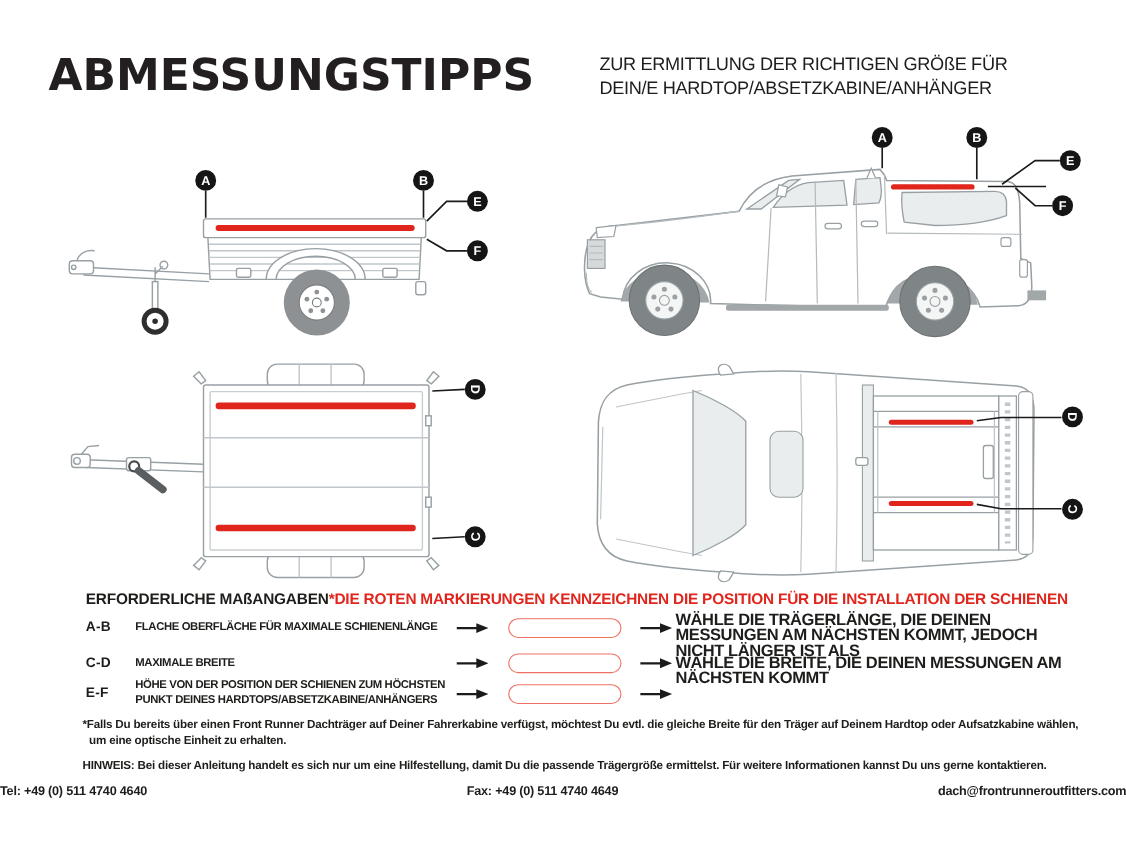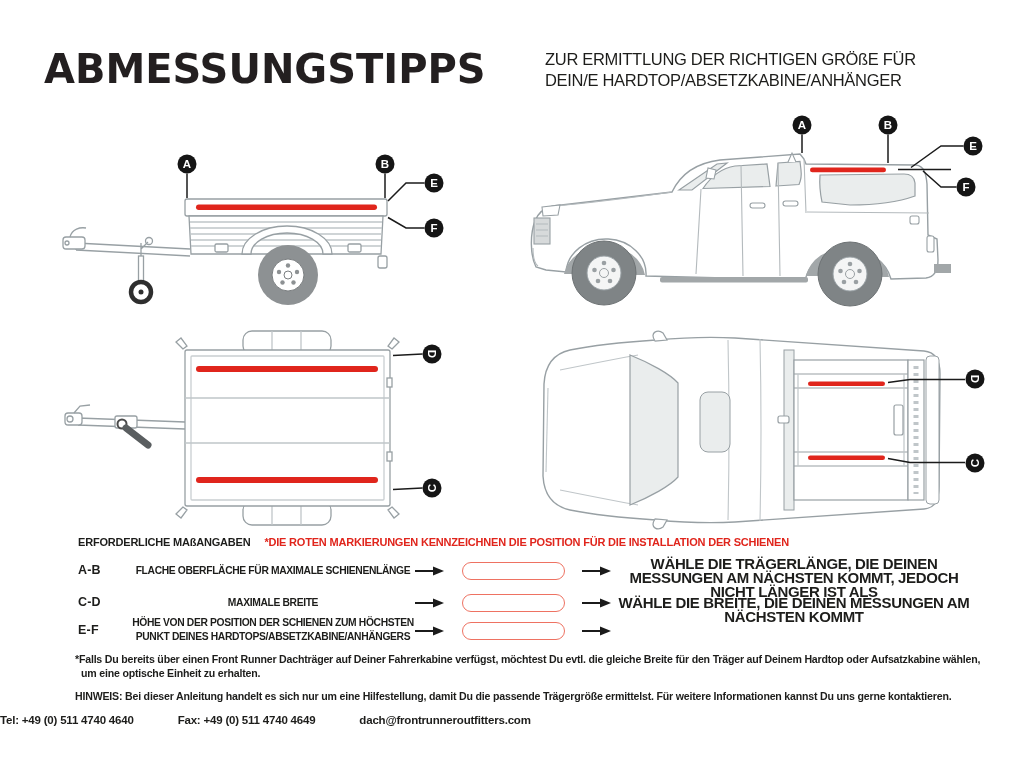--- a/index.html
+++ b/index.html
@@ -7,42 +7,42 @@
          font-family:"Liberation Sans",sans-serif;color:#1d1d1b;}
   
   #title{position:absolute;left:44px;top:46px;font-family:"DejaVu Sans",sans-serif;
          font-weight:bold;font-size:40px;letter-spacing:0;color:#231f20;white-space:nowrap;}
   #subtitle{position:absolute;left:545px;top:49px;width:430px;font-weight:normal;
             font-size:16.5px;line-height:21px;letter-spacing:-0.3px;color:#1d1d1b;}
   
   .drawing{position:absolute;}
   svg text.mletter{font-family:"Liberation Sans",sans-serif;font-weight:bold;font-size:11.5px;fill:#fff;}
   
-  #mhead{position:absolute;left:78px;top:536px;display:flex;gap:14px;font-weight:bold;
-         font-size:11px;letter-spacing:-0.2px;white-space:nowrap;}
+  #mhead{position:absolute;left:78px;top:536px;display:flex;font-weight:bold;
+         font-size:14px;letter-spacing:-0.2px;white-space:nowrap;}
   #mhead .red{color:#e0251c;}
-  .mrow{position:absolute;left:78px;width:890px;text-align:center;}
+  .mrow{position:absolute;left:78px;width:890px;}
   .mkey{position:absolute;left:0;font-weight:bold;font-size:12.5px;letter-spacing:0.2px;}
   .mdesc{position:absolute;left:45px;width:300px;font-weight:bold;font-size:10.3px;
          line-height:13.5px;letter-spacing:-0.35px;}
   .marrow{position:absolute;width:30px;height:10px;}
   .arrow-a{left:337px;} .arrow-b{left:504px;}
   .pill{position:absolute;left:384px;width:101px;height:16px;border:1.3px solid #ee7262;
         border-radius:10px;background:#fff;}
   .mres{position:absolute;left:536px;width:360px;font-weight:bold;font-size:15px;
         line-height:14px;letter-spacing:-0.35px;}
   
   #foot1{position:absolute;left:75px;top:652px;width:952px;font-weight:bold;
          font-size:10.6px;line-height:14px;letter-spacing:-0.2px;}
   #foot1 .cont{padding-left:6px;}
   #foot2{position:absolute;left:75px;top:690px;width:952px;font-weight:bold;
          font-size:10.6px;letter-spacing:-0.2px;}
   
   #contact{position:absolute;left:0;top:714px;width:1024px;display:flex;
-           justify-content:flex-start;gap:44px;font-weight:bold;font-size:11.5px;letter-spacing:-0.2px;}
+           justify-content:space-between;gap:44px;font-weight:bold;font-size:11.5px;letter-spacing:-0.2px;}
 </style>
 </head>
 <body>
 
 <div id="sheet">
 
   <div id="title">ABMESSUNGSTIPPS</div>
   <div id="subtitle">
     <div>ZUR ERMITTLUNG DER RICHTIGEN GRÖßE FÜR</div>
     <div>DEIN/E HARDTOP/ABSETZKABINE/ANHÄNGER</div>

